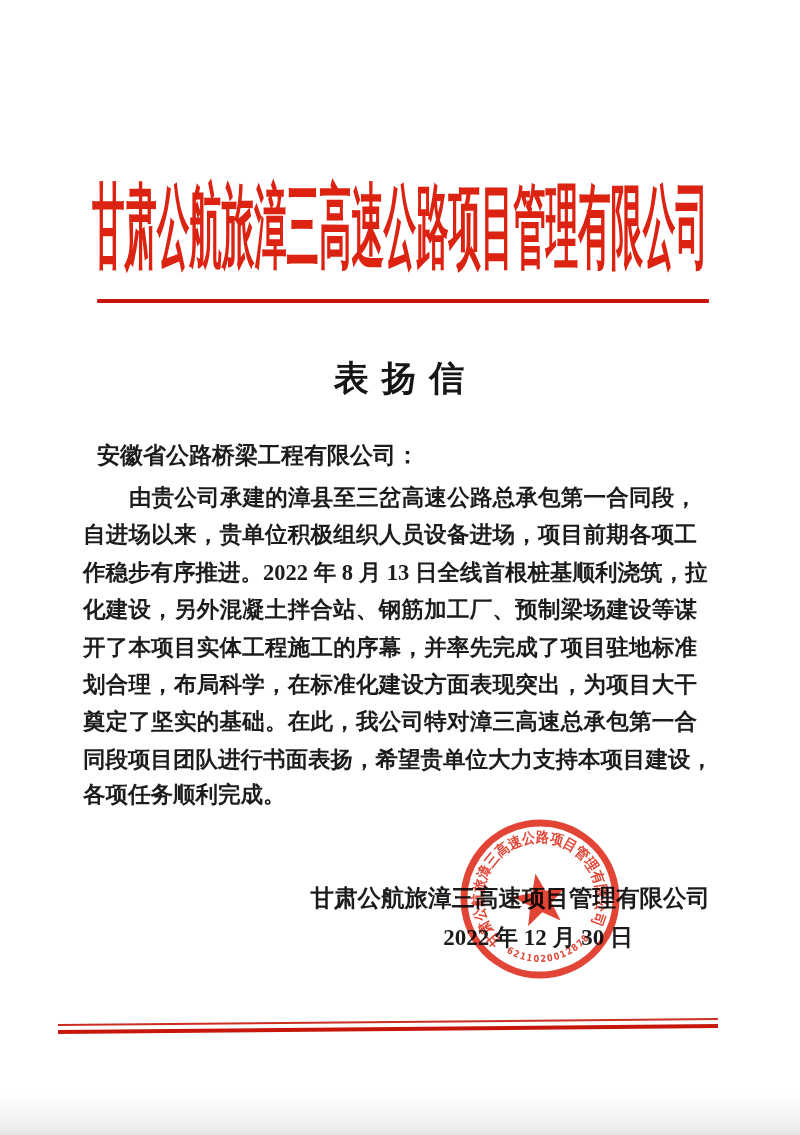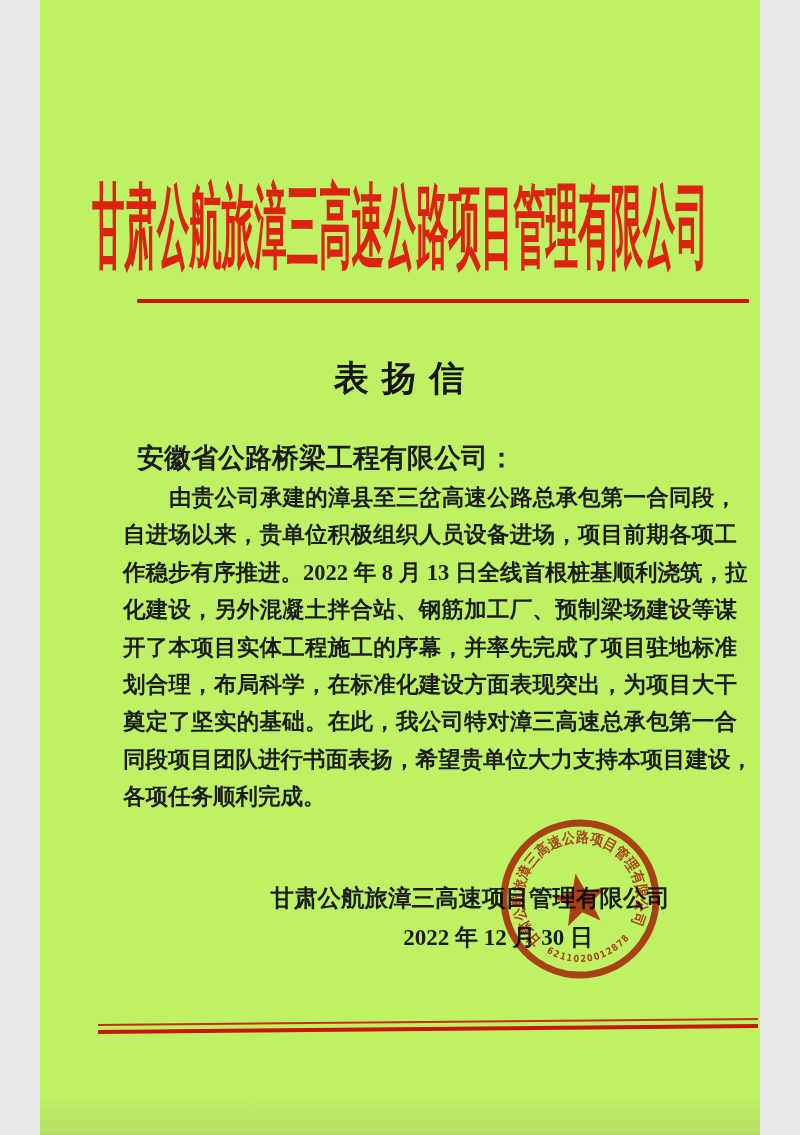--- a/index.html
+++ b/index.html
@@ -1,22 +1,22 @@
 <!DOCTYPE html>
 <html style="--letterhead-red: #dc2312; --rule-red: #c8170a; --ink: #1c1c1c;"><head>
 <meta charset="utf-8">
 <style>
   * { margin: 0; padding: 0; box-sizing: border-box; }
   html, body { background: #e8e8e8; }
   .page {
     position: relative;
-    width: 720px;
+    width: 800px;
     height: 1135px;
     margin: 0 auto;
-    background: #bef264;
+    background: #ffffff;
     overflow: hidden;
     font-family: "Liberation Serif", "DejaVu Serif", serif;
     color: var(--ink, #1c1c1c);
   }
   
   .letterhead {
     position: absolute;
     top: 166px; left: 0; right: 0;
     height: 96px;
     text-align: center;
@@ -45,40 +45,40 @@
     text-align: center;
     font-size: 35px;
     font-weight: bold;
     letter-spacing: 2px;
     color: #161616;
   }
   
   .salutation {
     position: absolute;
     top: 440px; left: 97px;
-    font-size: 27px;
+    font-size: 23px;
     font-weight: bold;
   }
   .body-block {
     position: absolute;
     top: 479px; left: 83px;
     width: 614px;
   }
   .body-line {
     height: 37.4px;
     line-height: 37.4px;
     font-size: 22.5px;
     font-weight: bold;
     white-space: nowrap;
     text-align: justify;
     text-align-last: justify;
     overflow: visible;
   }
   .body-line.first { text-indent: 46px; }
-  .body-line.last  { text-align: left; text-align-last: left; }
+  .body-line.last  { text-align: left; text-align-last: left; font-family: Liberation Mono, monospace; }
   .signature {
     position: absolute;
     top: 882px; right: 90px;
     font-size: 23.5px;
     font-weight: bold;
     white-space: nowrap;
   }
   .date-line {
     position: absolute;
     top: 922px; right: 167px;

